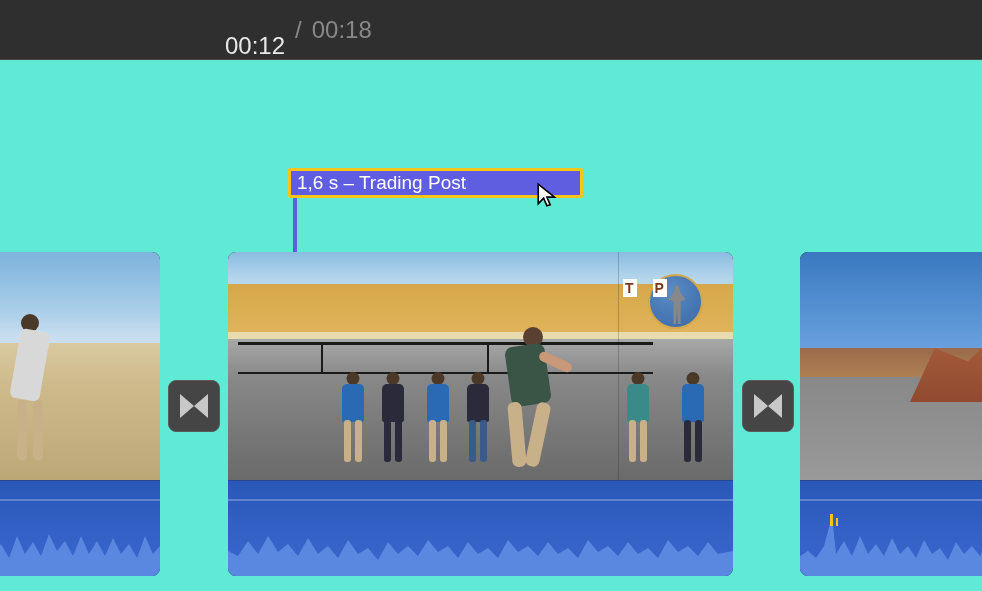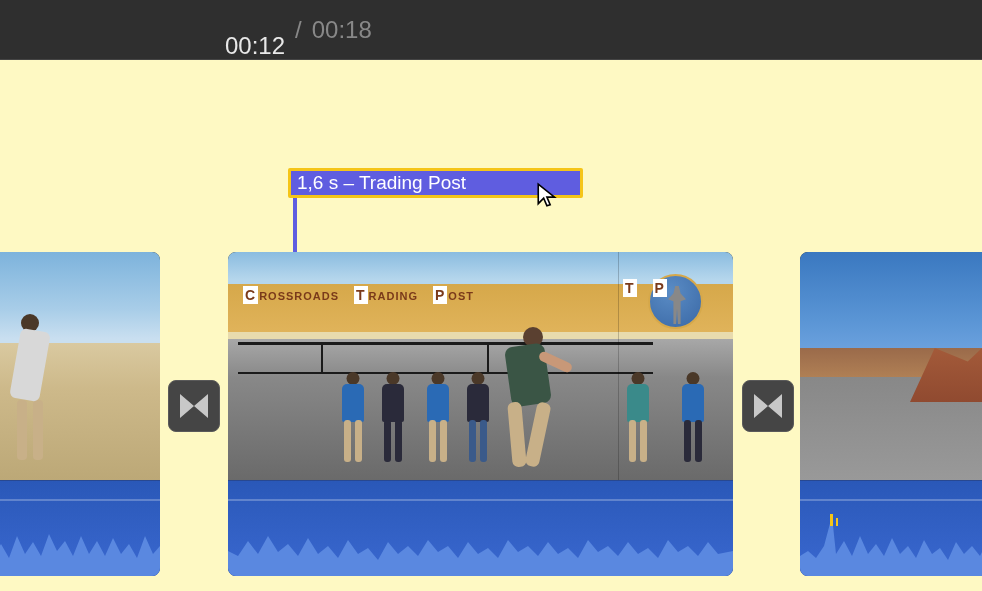--- a/index.html
+++ b/index.html
@@ -30,21 +30,21 @@
     margin: 0 10px;
   }
   .time-total {
     color: #888;
     font-size: 24px;
   }
   .timeline-area {
     position: relative;
     width: 100%;
     height: 531px;
-    background: #fef9c3;
+    background: #5eead4;
     text-decoration: underline;
   }
   
   .title-connector {
     position: absolute;
     left: 293px;
     top: 136px;
     width: 4px;
     height: 56px;
     background: #5f5de0;
@@ -343,25 +343,20 @@
       <div class="audio-line"></div>
       <svg class="waveform" viewBox="0 0 255 70" preserveAspectRatio="none">
         <path fill="#5a88e0" d="M0,70 L0,40 L8,55 L16,30 L24,50 L32,25 L40,45 L48,35 L56,50 L64,30 L72,48 L80,32 L88,50 L96,38 L104,52 L112,30 L120,48 L128,36 L136,50 L144,28 L152,45 L160,35 L168,50 L176,30 L184,48 L192,35 L200,50 L208,32 L216,48 L224,38 L232,52 L240,30 L248,48 L255,40 L255,70 Z"></path>
       </svg>
     </div>
   </div>
 
   <div class="clip clip-mid">
     <div class="clip-video">
       <div class="scene-crossroads"></div>
-      <div class="sign-band">
-        <span class="sign-word">CROSSROADS</span>
-        <span class="sign-word">TRADING</span>
-        <span class="sign-word">POST</span>
-      </div>
       <div class="mural"></div>
       <div class="railing"></div>
       <div class="people">
         <div class="person shirt-blue pants-tan" style="left:110px;">
             <div class="head"></div>
             <div class="torso"></div>
             <div class="legs"></div>
           </div>
         <div class="person shirt-dark pants-dark" style="left:150px;">
             <div class="head"></div>

